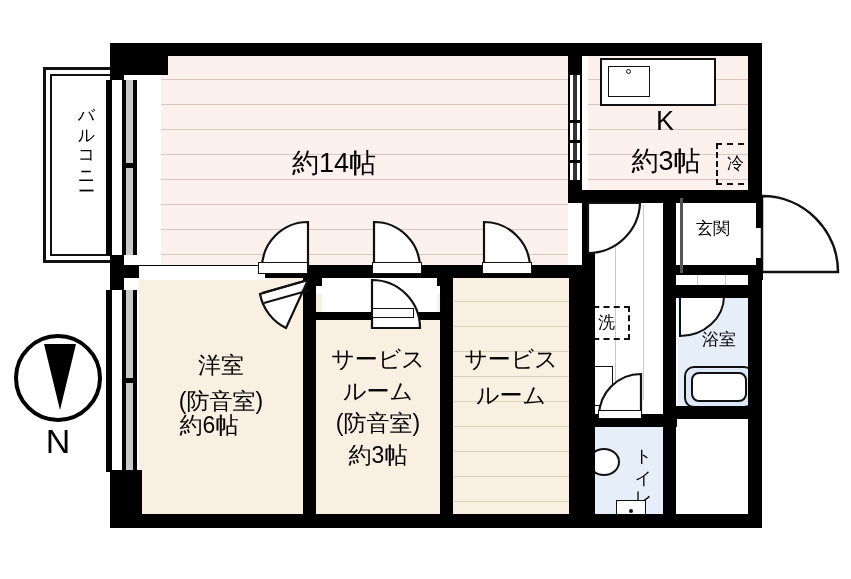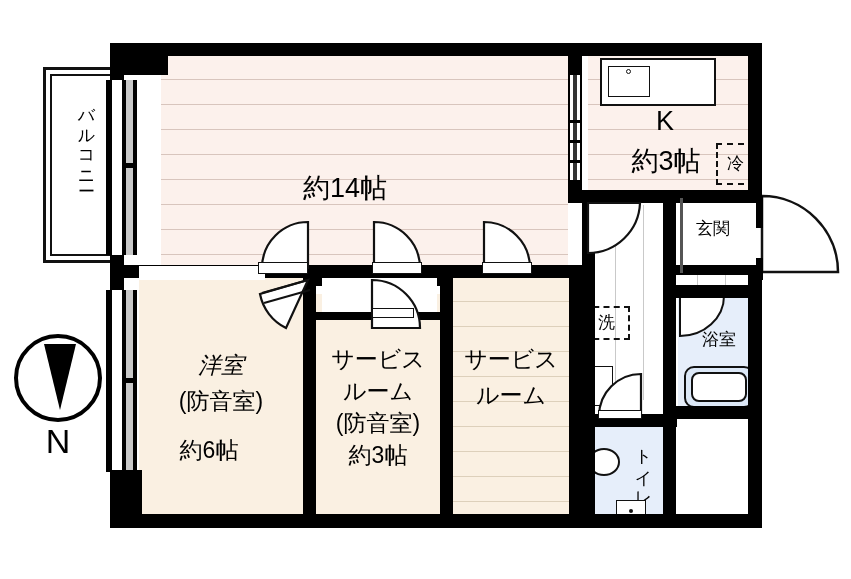--- a/index.html
+++ b/index.html
@@ -116,37 +116,37 @@
       <div class="abs" id="compass-needle" style="left:26px; top:6px;"></div>
     </div>
     <div id="compass-n" class="abs" style="left:0; top:88px; width:88px;">N</div>
   </div>
 
   <div class="abs box" style="left:43px; top:67px; width:78px; height:196px; border-width:3px;"></div>
   <div class="abs box" style="left:50px; top:74px; width:64px; height:182px; border-width:2px;"></div>
   <div class="lbl lbl-sm vert" style="left:68px; top:96px; width:28px;">バルコニー</div>
 
   <div class="abs stripe-pink" style="left:161px; top:55px; width:407px; height:213px;"></div>
-  <div class="lbl lbl-lg" style="left:255px; top:148px; width:180px;margin-top:25px;">約14帖</div>
+  <div class="lbl lbl-lg" style="left:244px; top:148px; width:180px;">約14帖</div>
 
   <div class="abs stripe-pink" style="left:588px; top:55px; width:173px; height:139px;"></div>
   <div class="lbl lbl-lg" style="left:610px; top:106px; width:110px;">K</div>
   <div class="lbl lbl-lg" style="left:596px; top:146px; width:140px;">約3帖</div>
 
   <div class="abs box" style="left:600px; top:58px; width:116px; height:48px;"></div>
   <div class="abs box box-thin" style="left:608px; top:66px; width:42px; height:31px;"></div>
   <div class="abs" style="left:626px; top:69px; width:5px; height:5px; border:1.5px solid #111; border-radius:50%;"></div>
 
   <div class="abs dash" style="left:716px; top:143px; width:39px; height:42px;"></div>
   <div class="lbl lbl-sm" style="left:716px; top:154px; width:39px;">冷</div>
 
   <div class="abs fill-room" style="left:139px; top:272px; width:164px; height:242px;"></div>
-  <div class="lbl lbl-md" style="left:139px; top:352px; width:164px;font-style:italic;">洋室</div>
+  <div class="lbl lbl-md" style="left:139px; top:352px; width:164px;">洋室</div>
   <div class="lbl lbl-md" style="left:139px; top:388px; width:164px;">(防音室)</div>
-  <div class="lbl lbl-md" style="left:139px; top:437px; width:140px;">約6帖</div>
+  <div class="lbl lbl-md" style="left:139px; top:412px; width:140px;">約6帖</div>
 
   <div class="abs fill-room" style="left:314px; top:294px; width:128px; height:220px;"></div>
   <div class="lbl lbl-md" style="left:310px; top:346px; width:136px;">サービス</div>
   <div class="lbl lbl-md" style="left:310px; top:378px; width:136px;">ルーム</div>
   <div class="lbl lbl-md" style="left:310px; top:410px; width:136px;">(防音室)</div>
   <div class="lbl lbl-md" style="left:310px; top:442px; width:136px;">約3帖</div>
 
   <div class="abs stripe-cream" style="left:452px; top:277px; width:118px; height:237px;"></div>
   <div class="lbl lbl-md" style="left:446px; top:346px; width:130px;">サービス</div>
   <div class="lbl lbl-md" style="left:446px; top:382px; width:130px;">ルーム</div>

